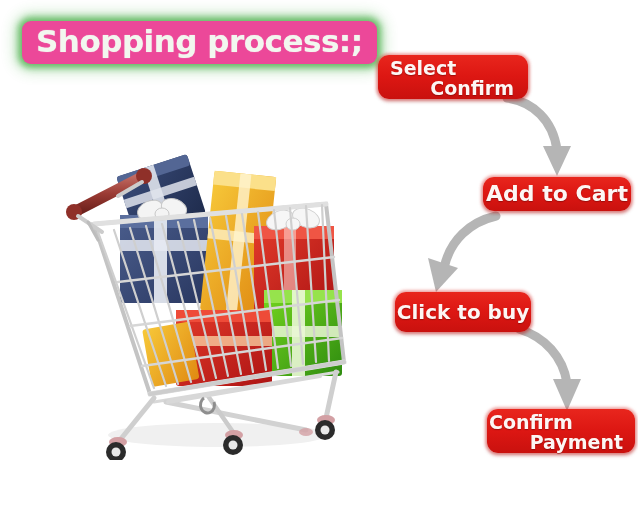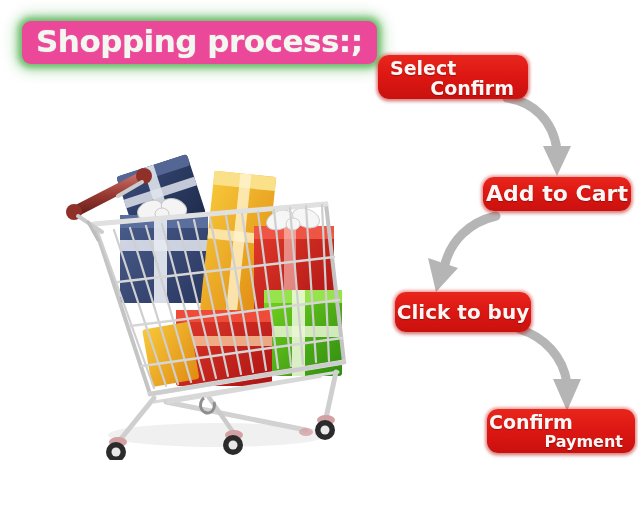--- a/index.html
+++ b/index.html
@@ -117,21 +117,21 @@
     height: 44px;
     padding: 3px 10px 0 0;
   }
   #box-confirm-payment .line-1 {
     font-size: 19px;
     line-height: 20px;
     text-align: left;
     padding-left: 2px;
   }
   #box-confirm-payment .line-2 {
-    font-size: 16px;
+    font-size: 19px;
     line-height: 20px;
     text-align: right;
     padding-right: 2px;
   }
 
   
   .arrow-svg {
     position: absolute;
     overflow: visible;
   }

